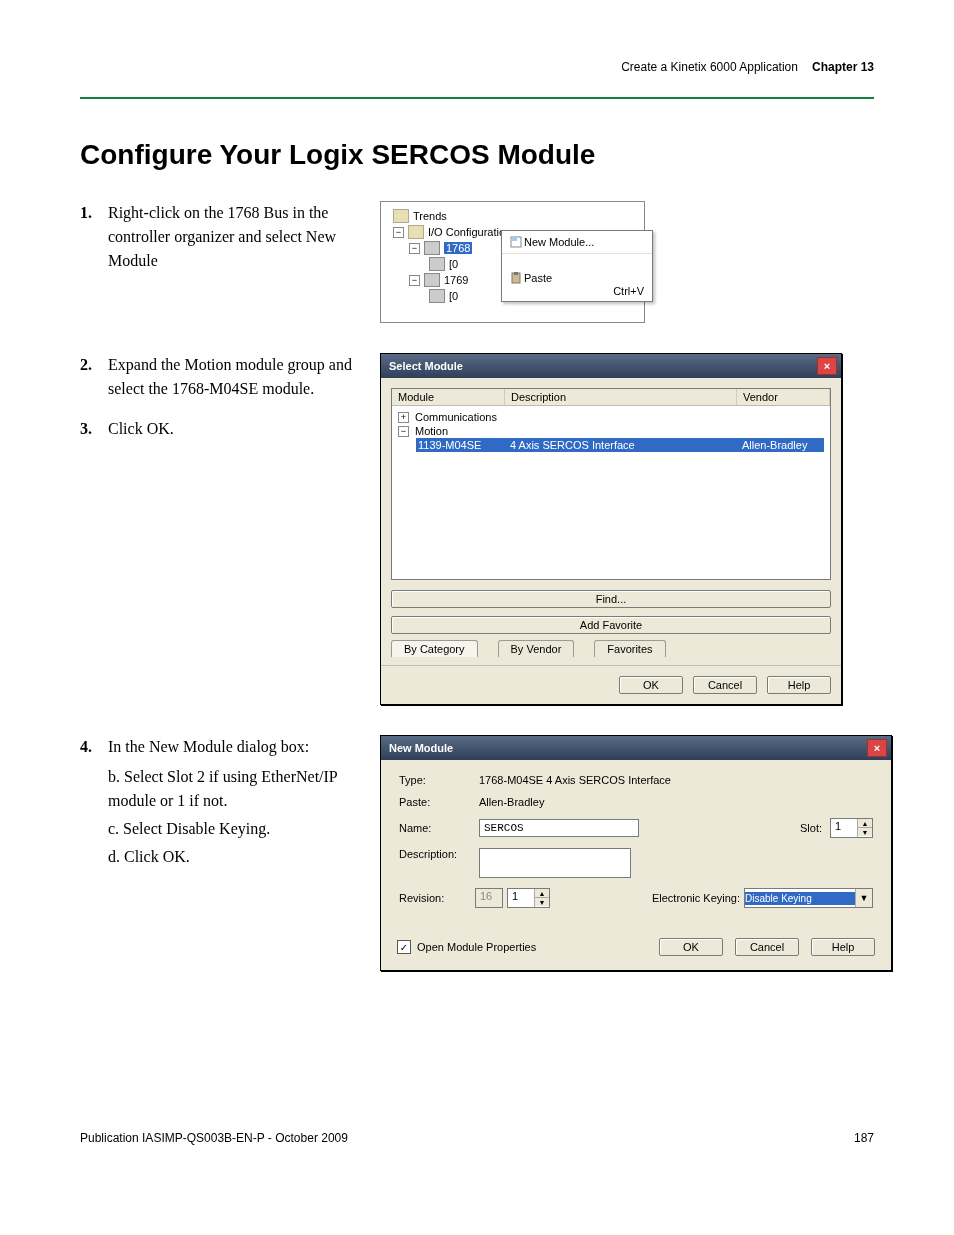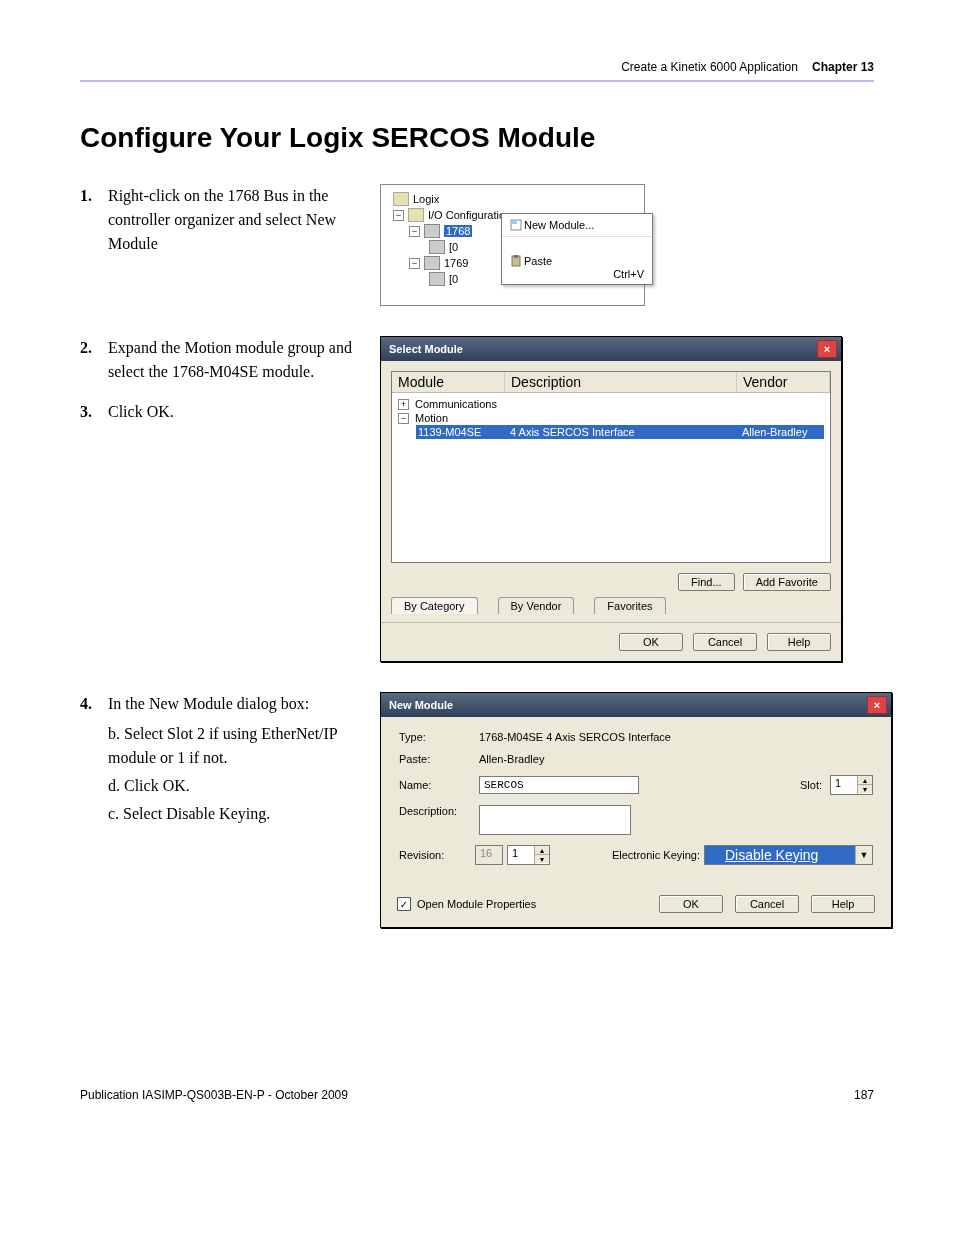--- a/index.html
+++ b/index.html
@@ -10,22 +10,22 @@
     background: #fff;
     width: 954px;
   }
   .page {
     padding: 60px 80px 40px 80px;
   }
   .header-line {
     display: flex;
     justify-content: flex-end;
     align-items: center;
-    border-bottom: 2px solid #c4b5fd;
-    padding-bottom: 6px;
+    border-bottom: 2px solid #15803d;
+    padding-bottom: 23px;
     margin-bottom: 40px;
     font-family: Arial, sans-serif;
     font-size: 12px;
   }
   .header-line .chapter {
     font-weight: bold;
     margin-left: 14px;
   }
   h1 {
     font-family: Arial, sans-serif;
@@ -142,36 +142,36 @@
   .dlg .titlebar .xbtn{
     width:18px;height:16px;background:#d44;border:1px solid #933;
     display:flex;align-items:center;justify-content:center;color:#fff;font-weight:bold;font-size:11px;
   }
   .select-module{width:460px;}
   .sm-body{padding:10px 10px 8px 10px;}
   .sm-list{
     background:#fff;border:1px solid #7a7a7a;height:190px;
   }
   .sm-list-header{
-    display:flex;background:#ece9d8;border-bottom:1px solid #bbb;font-size:14px;
+    display:flex;background:#ece9d8;border-bottom:1px solid #bbb;font-size:11px;
   }
   .sm-list-header>div{padding:2px 6px;border-right:1px solid #ccc;}
   .sm-col-mod{width:100px;}
   .sm-col-desc{flex:1;}
   .sm-col-ven{width:80px;}
   .sm-tree{padding:4px 6px;}
   .sm-tree .node{display:flex;align-items:center;gap:4px;padding:1px 0;}
   .sm-tree .node .plusbox{margin-right:2px;}
   .sm-tree .node.selected{background:#316ac5;color:#fff;padding-left:2px;padding-right:2px;}
   .sm-tree .node.selected .sm-desc, .sm-tree .node.selected .sm-vend{color:#fff;}
   .sm-tree .node .sm-name{width:88px;}
   .sm-tree .node .sm-desc{flex:1;}
   .sm-tree .node .sm-vend{width:80px;text-align:left;}
   .sm-mid{
-    display:flex;justify-content:flex-end;gap:8px;margin:10px 0 6px 0;
+    display:flex;justify-content:flex-end;gap:8px;margin:10px 0 6px 0;flex-direction:column;
   }
   .winbtn{
     background:#ece9d8;border:1px solid #7a7a7a;border-radius:2px;
     padding:2px 12px;font-size:11px;box-shadow:inset 1px 1px 0 #fff;
   }
   .tabs{display:flex;gap:18px;margin-top:4px;}
   .tab{
     background:#ece9d8;border:1px solid #999;border-bottom:none;
     border-radius:3px 3px 0 0;padding:2px 12px;font-size:11px;margin-right:2px;
   }
@@ -204,21 +204,21 @@
   .spin .sval{padding:1px 4px;min-width:18px;font-size:11px;}
   .spin .sbtns{display:flex;flex-direction:column;border-left:1px solid #aaa;}
   .spin .sbtn{width:14px;height:8px;background:#ece9d8;border-bottom:1px solid #aaa;font-size:7px;display:flex;align-items:center;justify-content:center;}
   .spin .sbtn:last-child{border-bottom:none;}
   .spin.disabled{background:#ece9d8;color:#888;}
   .spin.disabled .sval{color:#888;}
   .selectbox{
     display:inline-flex;align-items:center;border:1px solid #7a7a7a;background:#fff;
     height:18px;
   }
-  .selectbox .sval{padding:1px 20px;min-width:110px;background:#316ac5;color:#fff;font-size:14px;text-decoration:underline;}
+  .selectbox .sval{padding:1px 0;min-width:110px;background:#316ac5;color:#fff;font-size:10px;}
   .selectbox .arrow{width:16px;height:100%;background:#ece9d8;border-left:1px solid #aaa;display:flex;align-items:center;justify-content:center;font-size:9px;}
   .nm-flex-right{display:flex;align-items:center;gap:8px;}
   .nm-rev-row{display:flex;align-items:center;gap:4px;justify-content:flex-end;}
   .checkbox{
     width:12px;height:12px;border:1px solid #555;background:#fff;display:inline-flex;
     align-items:center;justify-content:center;font-size:10px;margin-right:6px;
   }
   .nm-footer{
     display:flex;align-items:center;padding:10px 16px 14px 16px;
   }
@@ -250,21 +250,21 @@
         <li>
           <span class="num">1.</span>
           <span class="body">Right-click on the 1768 Bus in the controller organizer and select New Module</span>
         </li>
       </ol>
     </div>
     <div class="col-img">
       <div class="tree-box">
         <div class="tree-row lvl1">
           <span class="ticon"></span>
-          <span>Logix</span>
+          <span>Trends</span>
         </div>
         <div class="tree-row lvl1">
           <span class="plusbox">−</span>
           <span class="ticon"></span>
           <span>I/O Configuration</span>
         </div>
         <div class="tree-row lvl2 selected">
           <span class="plusbox">−</span>
           <span class="ticon tree"></span>
           <span class="sel">1768</span>
@@ -371,22 +371,22 @@
 
   <div class="row">
     <div class="col-text">
       <ol class="steps">
         <li>
           <span class="num">4.</span>
           <span class="body">
             <span>In the New Module dialog box:</span>
             <div class="sub">
               <div class="subline">b. Select Slot 2 if using EtherNet/IP module or 1 if not.</div>
+              <div class="subline">c. Select Disable Keying.</div>
               <div class="subline">d. Click OK.</div>
-              <div class="subline">c. Select Disable Keying.</div>
             </div>
           </span>
         </li>
       </ol>
     </div>
     <div class="col-img">
       <div class="dlg new-module">
         <div class="titlebar">
           <span class="ttl">New Module</span>
           <span class="xbtn">×</span>

